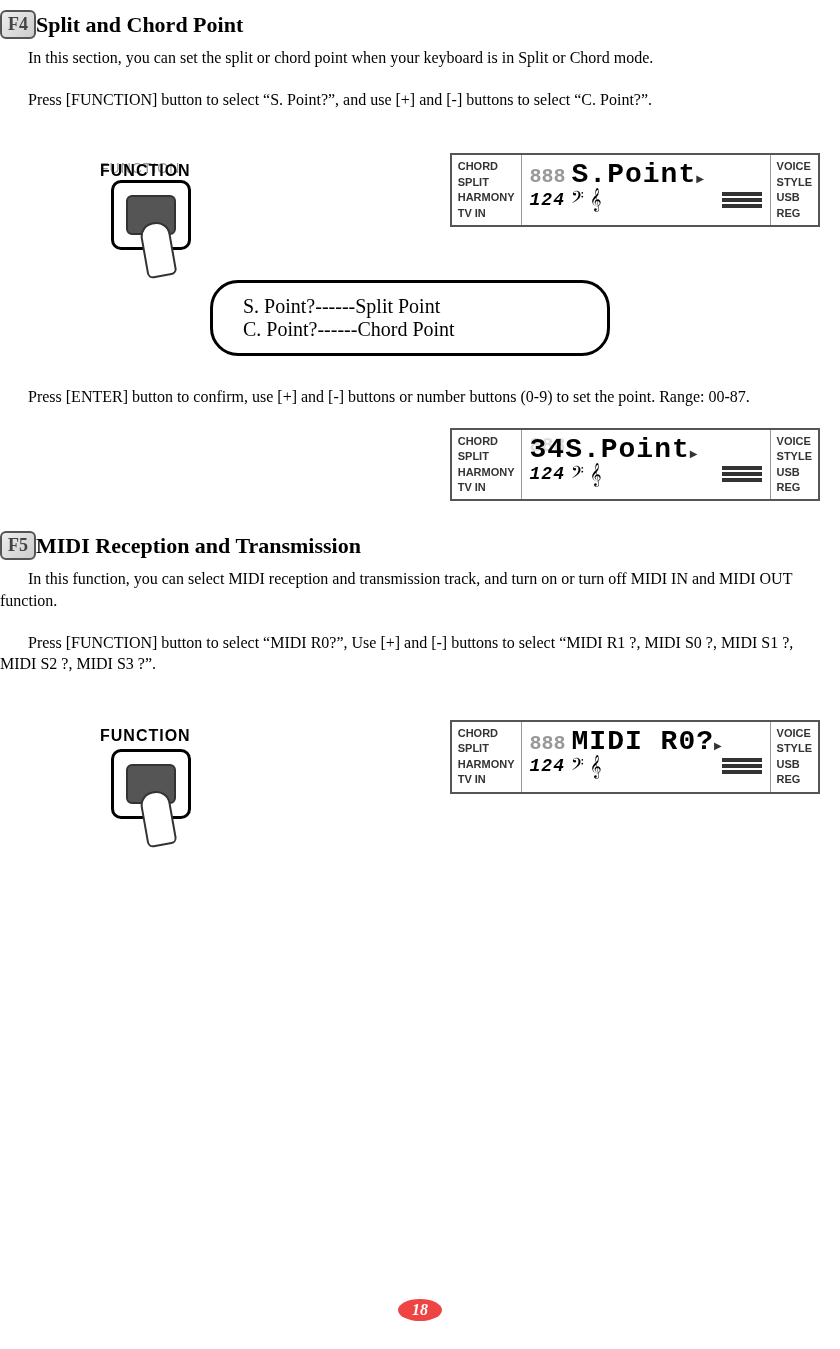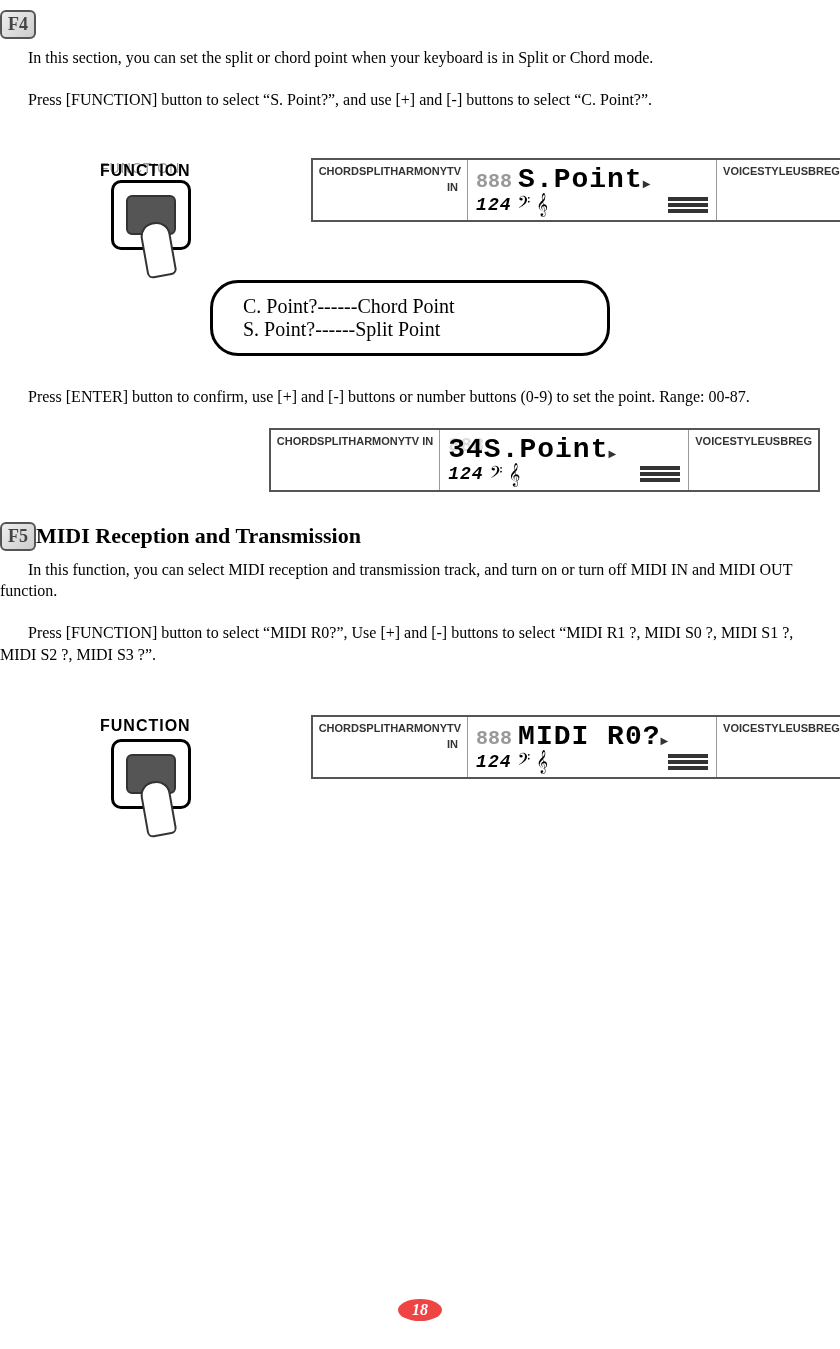--- a/index.html
+++ b/index.html
@@ -95,21 +95,21 @@
     }
     .lcd {
       display: flex;
       align-items: stretch;
       border: 2px solid #555;
       font-family: Arial, sans-serif;
       font-size: 11px;
     }
     .lcd-left, .lcd-right {
       display: flex;
-      flex-direction: row;
+      flex-direction: column;
       justify-content: space-around;
       padding: 4px 6px;
       font-weight: bold;
       color: #333;
       line-height: 1.4;
     }
     .lcd-center {
       border-left: 1px solid #999;
       border-right: 1px solid #999;
       padding: 4px 8px;
@@ -192,20 +192,21 @@
       color: #999;
       font-weight: normal;
       font-size: 14px;
     }
   </style>
 </head>
 <body>
 
 <div class="section-header s1">
   <span class="fn-badge">F4</span>
+  <span class="section-title">Split and Chord Point</span>
 </div>
 
 <p class="body-text body-text-first">In this section, you can set the split or chord point when your keyboard is in Split or Chord mode.</p>
 
 <p class="body-text body-text-first">Press [FUNCTION] button to select “S. Point?”, and use [+] and [-] buttons to select “C. Point?”.</p>
 
 <div class="fig-row">
   <div class="btn-press">
     <div style="position:relative;height:18px;">
       <span class="btn-label faded-label" style="position:absolute;left:0;top:-2px;">FUNCTION</span>
@@ -246,22 +247,22 @@
     <div class="lcd-right">
       <span>VOICE</span>
       <span>STYLE</span>
       <span>USB</span>
       <span>REG</span>
     </div>
   </div>
 </div>
 
 <div class="legend-box">
+  <div>S. Point?------Split Point</div>
   <div>C. Point?------Chord Point</div>
-  <div>S. Point?------Split Point</div>
 </div>
 
 <p class="body-text body-text-first">Press [ENTER] button to confirm, use [+] and [-] buttons or number buttons (0-9) to set the point. Range: 00-87.</p>
 
 <div class="fig-row">
 
   <div style="flex:1"></div>
 
   <div class="lcd">
     <div class="lcd-left">

